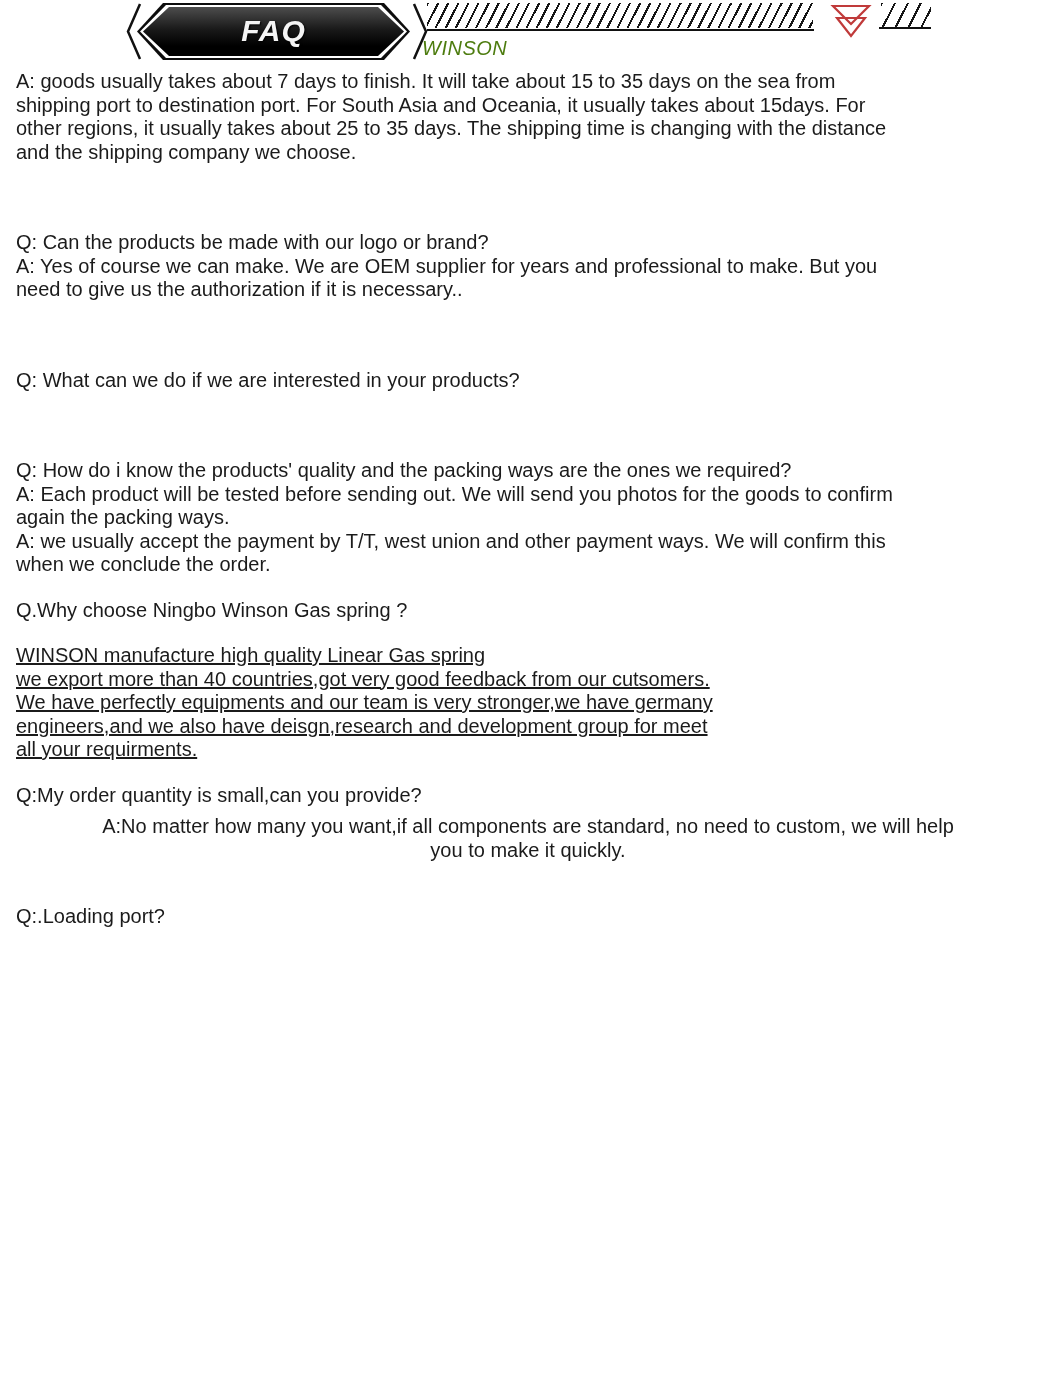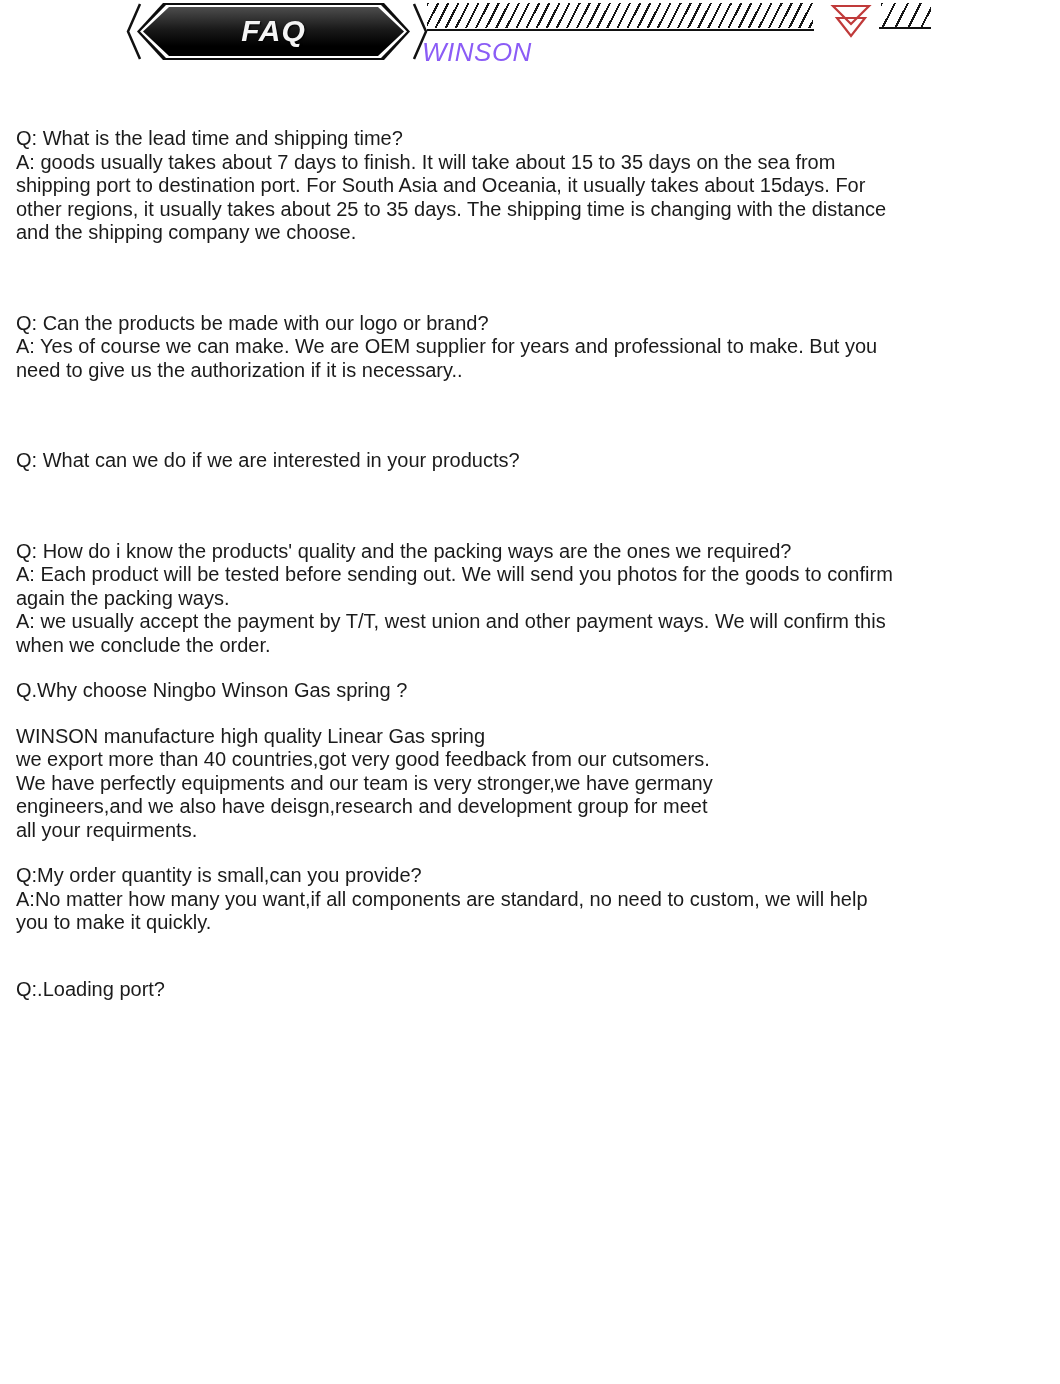--- a/index.html
+++ b/index.html
@@ -43,33 +43,33 @@
   }
   .hatch-long{left:427px;top:3px;width:386px;height:25px;}
   .hatch-short{left:881px;top:3px;width:50px;height:24px;
     background:repeating-linear-gradient(117deg,#161616 0,#161616 2px,transparent 2px,transparent 11.5px);}
   .rule{position:absolute;background:#111;height:2px;}
   .rule-long{left:427px;top:29px;width:387px;}
   .rule-short{left:879px;top:27px;width:52px;}
   .triangles{position:absolute;left:830px;top:2px;}
   .brand{
     position:absolute;left:422px;top:37px;
-    font-size:26px;font-style:italic;color:#8b5cf6;letter-spacing:0.5px;
+    font-size:20px;font-style:italic;color:#4d7c0f;letter-spacing:0.5px;
   }
   
   .content{padding:0 20px 0 16px;}
   .q,.a,.footer-note{
     margin:0;
     font-size:20px;
     line-height:23.5px;
     white-space:pre-line;
   }
   .a{}
-  .a.gap22{margin-top:22px;}
-  .a.gap0{margin-top:0;}
+  .a.gap22{margin-top:22px;text-decoration:underline;}
+  .a.gap0{margin-top:8px;text-align:center;}
   .m57{margin-top:57px;}
   .m67{margin-top:67px;}
   .m22{margin-top:22px;}
   .m43{margin-top:43px;}
   .footer-note{margin-top:46px;font-weight:bold;}
 </style>
 </head>
 <body>
 
 <div class="header">
@@ -97,21 +97,20 @@
 
   <div class="hatch hatch-short"></div>
   <div class="rule rule-short"></div>
 
   <div class="brand">WINSON</div>
 </div>
 
 <div class="content">
 
   <div>
-    <p class="q m57">Q: What is the lead time and shipping time?</p>
     <p class="a">A: goods usually takes about 7 days to finish. It will take about 15 to 35 days on the sea from
 shipping port to destination port. For South Asia and Oceania, it usually takes about 15days. For
 other regions, it usually takes about 25 to 35 days. The shipping time is changing with the distance
 and the shipping company we choose.</p>
   </div>
 
   <div>
     <p class="q m67">Q: Can the products be made with our logo or brand?</p>
     <p class="a">A: Yes of course we can make. We are OEM supplier for years and professional to make. But you
 need to give us the authorization if it is necessary..</p>

